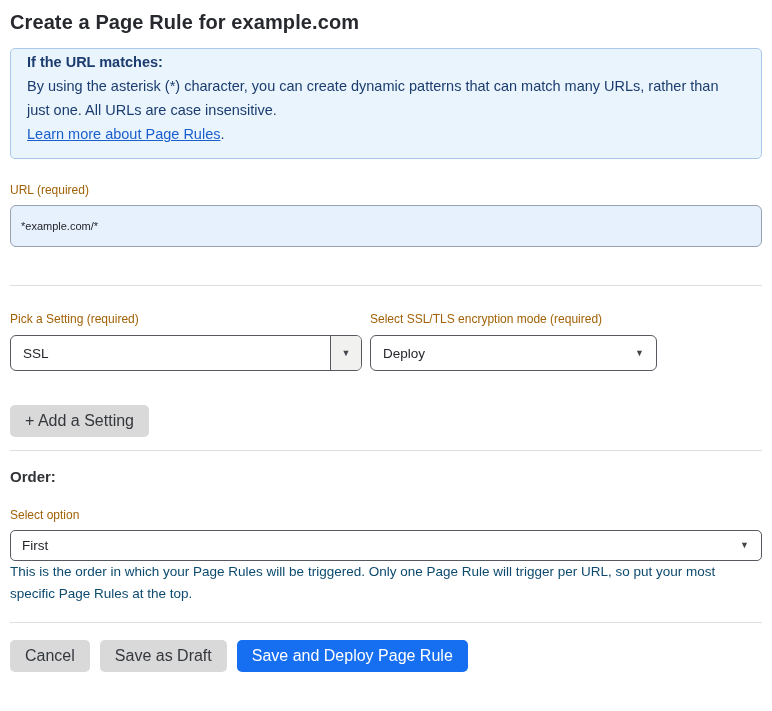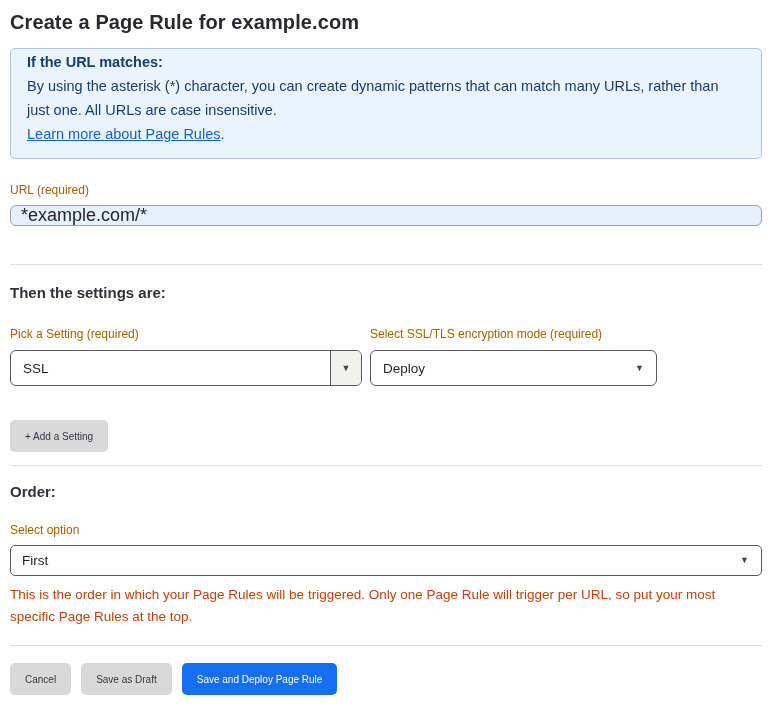--- a/index.html
+++ b/index.html
@@ -44,27 +44,27 @@
     color: #a16207;
     line-height: 16px;
   }
 
   .url-label { margin-top: 23px; }
 
   .url-input {
     display: block;
     width: 100%;
     margin-top: 7px;
-    height: 21px;
+    height: 42px;
     background: #e7f0fd;
     border: 1px solid #98a2b2;
     border-radius: 6px;
     padding: 0 10px;
     font-family: "Liberation Sans", sans-serif;
-    font-size: 18px;
+    font-size: 11px;
     color: #24262b;
     outline: none;
   }
 
   .divider {
     border: none;
     border-top: 1px solid #dedede;
     margin: 0;
   }
   .divider-1 { margin-top: 38px; }
@@ -126,21 +126,21 @@
 
   .btn {
     display: inline-flex;
     align-items: center;
     justify-content: center;
     height: 32px;
     padding: 0 15px;
     border: none;
     border-radius: 5px;
     font-family: "Liberation Sans", sans-serif;
-    font-size: 10px;
+    font-size: 16px;
     cursor: pointer;
   }
   .btn-gray {
     background: #d9d9d9;
     color: #34373c;
   }
   .btn-blue {
     background: #166ef0;
     color: #ffffff;
   }
@@ -149,24 +149,23 @@
   .order-select-label { margin-top: 22px; }
   .order-select {
     margin-top: 7px;
     height: 31px;
     border-radius: 5px;
     align-items: center;
   }
   .order-select .select-value { padding: 0 11px; }
 
   .help-text {
-    margin-top: 8px;
     font-size: 13.5px;
     line-height: 22px;
-    color: #c2410c;
+    color: #0c4a6e;
     max-width: 752px;
   }
 
   .footer-actions {
     margin-top: 17px;
     display: flex;
     gap: 10px;
   }
 </style>
 </head>
@@ -180,21 +179,20 @@
     <div class="info-heading">If the URL matches:</div>
     <div class="info-body">By using the asterisk (*) character, you can create dynamic patterns that can match many URLs, rather than just one. All URLs are case insensitive.</div>
     <div class="info-link-line"><a class="info-link">Learn more about Page Rules</a><span>.</span></div>
   </div>
 
   <div class="field-label url-label">URL (required)</div>
   <input class="url-input" type="text" value="*example.com/*" style="">
 
   <hr class="divider divider-1">
 
-  <div class="section-heading settings-heading">Then the settings are:</div>
 
   <div class="selects-row">
     <div class="select-col col-setting">
       <div class="field-label">Pick a Setting (required)</div>
       <div class="select-box">
         <span class="select-value">SSL</span>
         <span class="arrow-boxed">
             <span class="arrow">▼</span>
           </span>
       </div>

